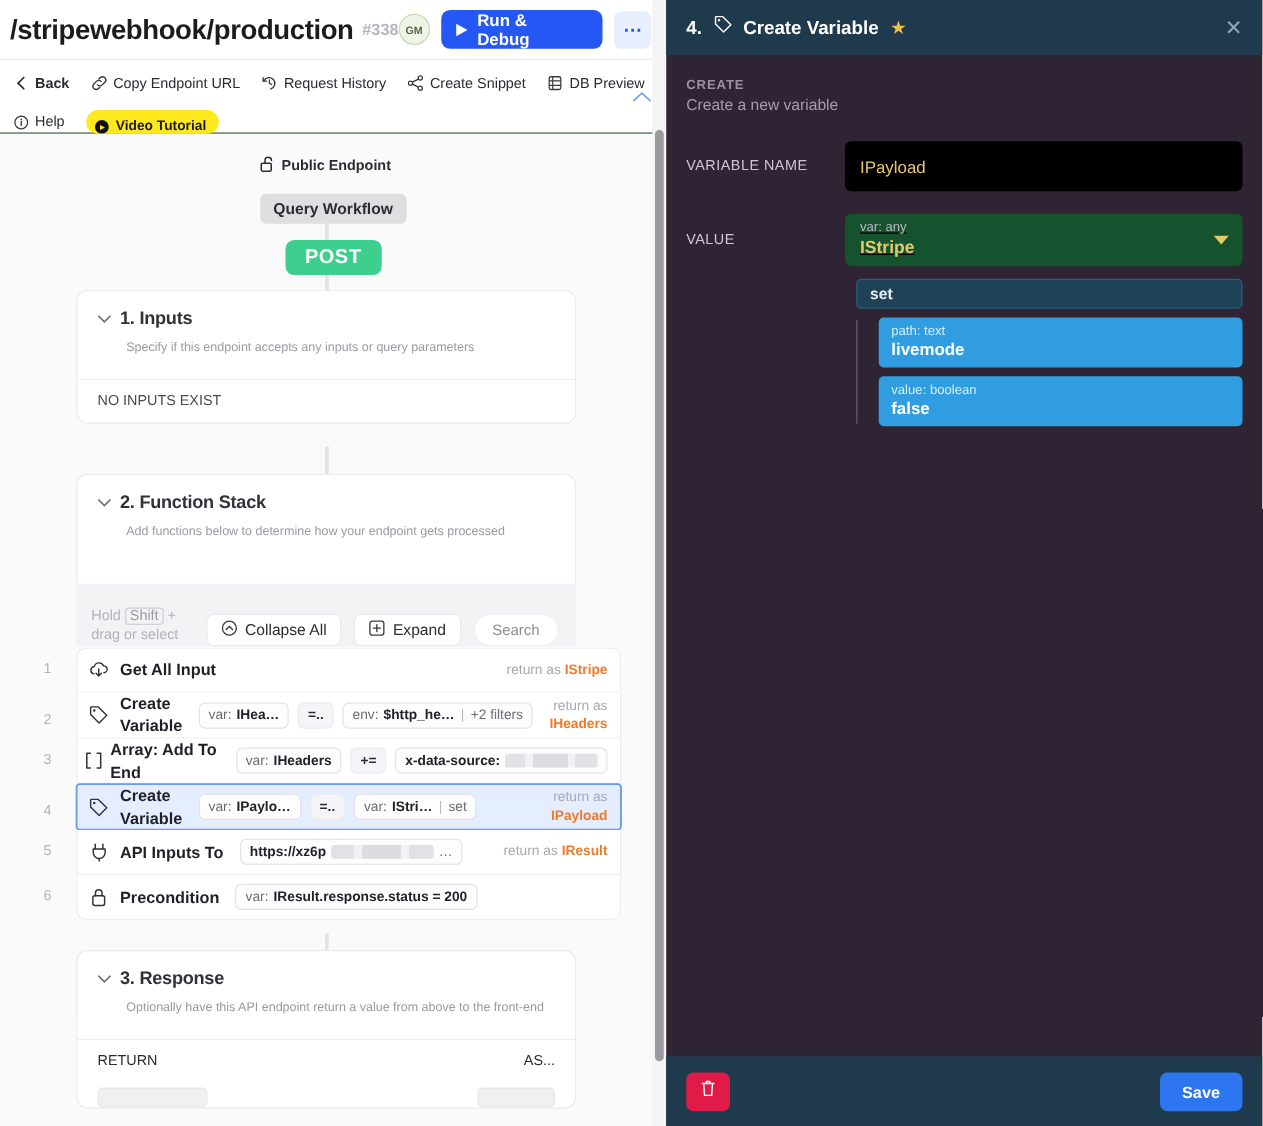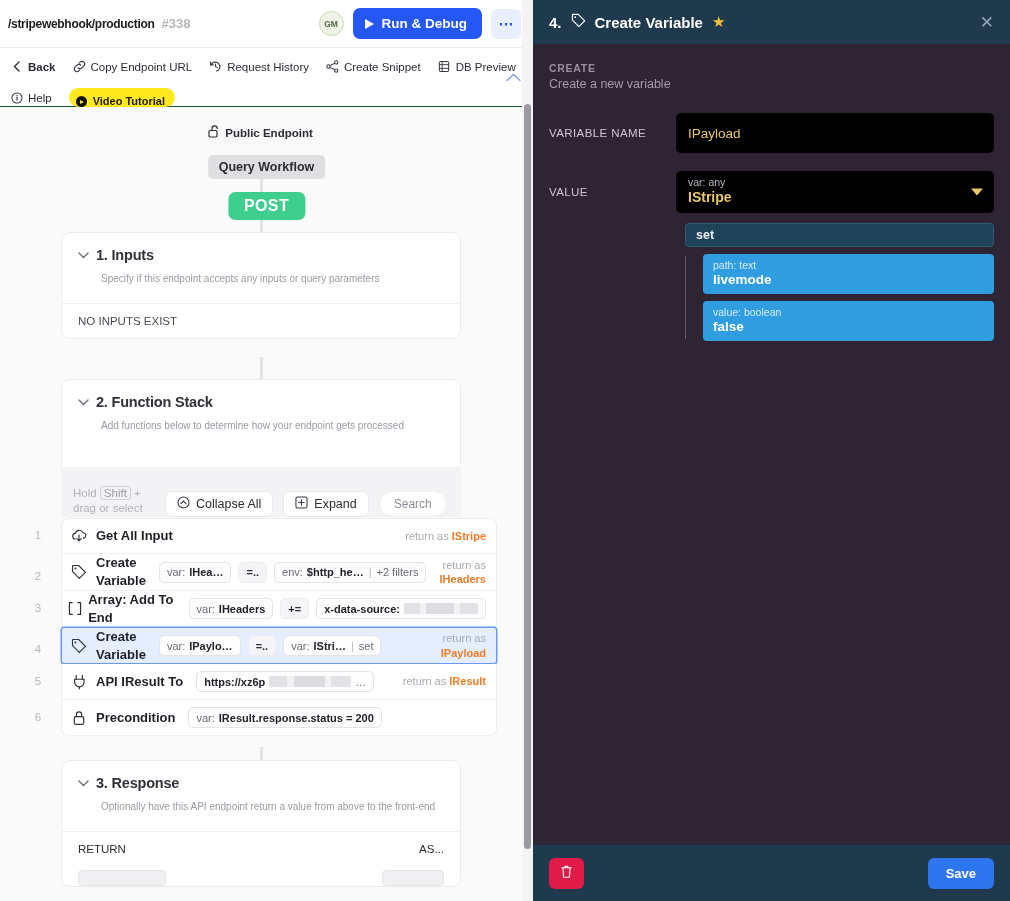--- a/index.html
+++ b/index.html
@@ -14,21 +14,21 @@
   #left {
     position: absolute; left: 0; top: 0; width: 533px; height: 901px;
     background: #fafafa; overflow: hidden;
   }
   .topbar {
     position: absolute; left: 0; top: 0; width: 533px; height: 48px;
     background: #fff; border-bottom: 1px solid #ececec;
     display: flex; align-items: center; padding: 0 8px;
   }
   .endpoint-title {
-    font-size: 12px; font-weight: bold; color: #1c1c1c; letter-spacing: -0.3px;
+    font-size: 22px; font-weight: bold; color: #1c1c1c; letter-spacing: -0.3px;
   }
   .endpoint-num { font-size: 13px; color: #b6b6bd; font-weight: bold; margin-left: 7px; }
   .topbar-right { margin-left: auto; display: flex; align-items: center; gap: 9px; padding-right: 4px; }
   .avatar {
     width: 25px; height: 25px; border-radius: 50%;
     background: #eef5e6; border: 1px solid #c9d9b4;
     display: flex; align-items: center; justify-content: center;
     font-size: 8.5px; font-weight: bold; color: #54684a;
   }
   .run-btn {
@@ -206,21 +206,21 @@
   .field-label {
     width: 127px; font-size: 11.5px; color: #cfc6d4; letter-spacing: 0.4px;
     padding-top: 14px; flex: none;
   }
   .inp-black {
     flex: 1; background: #000; border-radius: 5px; min-height: 40px;
     display: flex; align-items: center; padding: 0 12px;
     font-size: 13.5px; color: #e8c96a; cursor: text;
   }
   .sel-black {
-    flex: 1; background: #000000; border-radius: 5px; min-height: 42px;
+    flex: 1; background: #14532d; border-radius: 5px; min-height: 42px;
     padding: 5px 12px 6px 12px; position: relative; cursor: pointer; text-decoration: underline;
   }
   .sel-type { font-size: 10.5px; color: #bdb4c4; }
   .sel-val { font-size: 14px; color: #e8c96a; font-weight: bold; margin-top: 1px; }
   .sel-caret {
     position: absolute; right: 11px; top: 50%; transform: translateY(-50%);
     width: 0; height: 0; border-left: 6px solid transparent; border-right: 6px solid transparent;
     border-top: 7px solid #e8c96a;
   }
   .set-box {
@@ -517,21 +517,21 @@
           <div style="position: relative;">
             <div class="rownum" style="top: 11px;">5</div>
             <div class="row">
               <span class="row-ico">
                 <svg width="15" height="16" viewBox="0 0 15 17">
                   <path d="M4 1.5v4M10.5 1.5v4" stroke="#31313a" stroke-width="1.25" stroke-linecap="round"></path>
                   <path d="M2.3 5.6h10.1v3a5 5 0 01-10.1 0v-3z" stroke="#31313a" stroke-width="1.25" fill="none" stroke-linejoin="round"></path>
                   <path d="M7.3 13.6v2.2" stroke="#31313a" stroke-width="1.25" stroke-linecap="round"></path>
                 </svg>
               </span>
-              <span class="row-name">API IResult To</span>
+              <span class="row-name">API Inputs To</span>
               <span class="chips">
                 <span class="chip">
                   <b>https://xz6p</b>
                   <span class="redact" style="width:82px"></span>
                   <span>…</span>
                 </span>
               </span>
               <span class="ret inline"><span>return as</span> <b>IResult</b></span>
             </div>
           </div>

